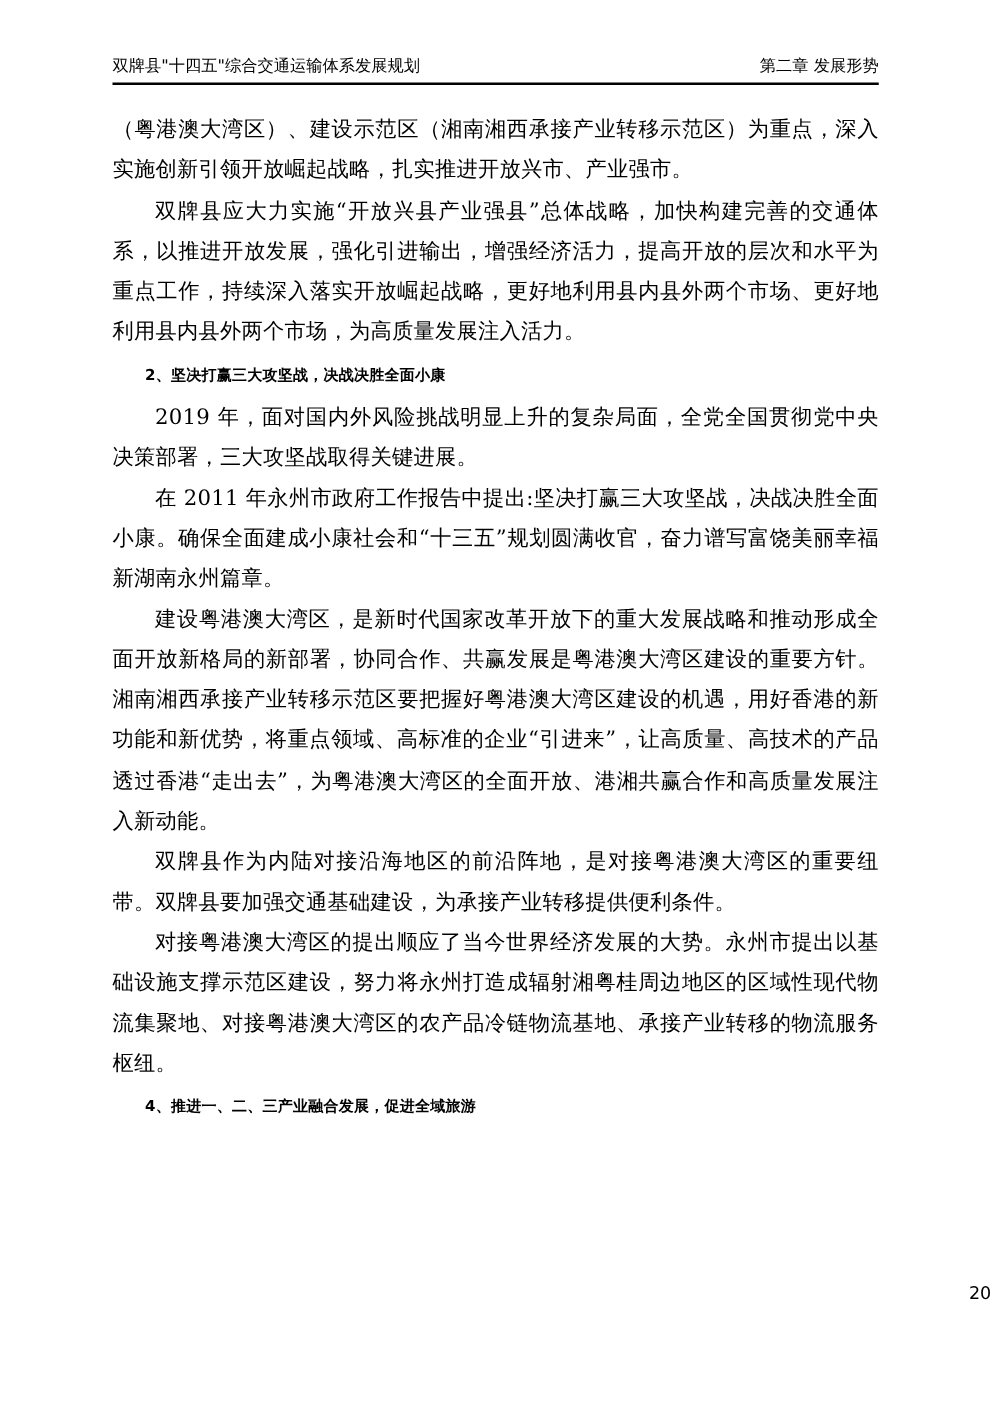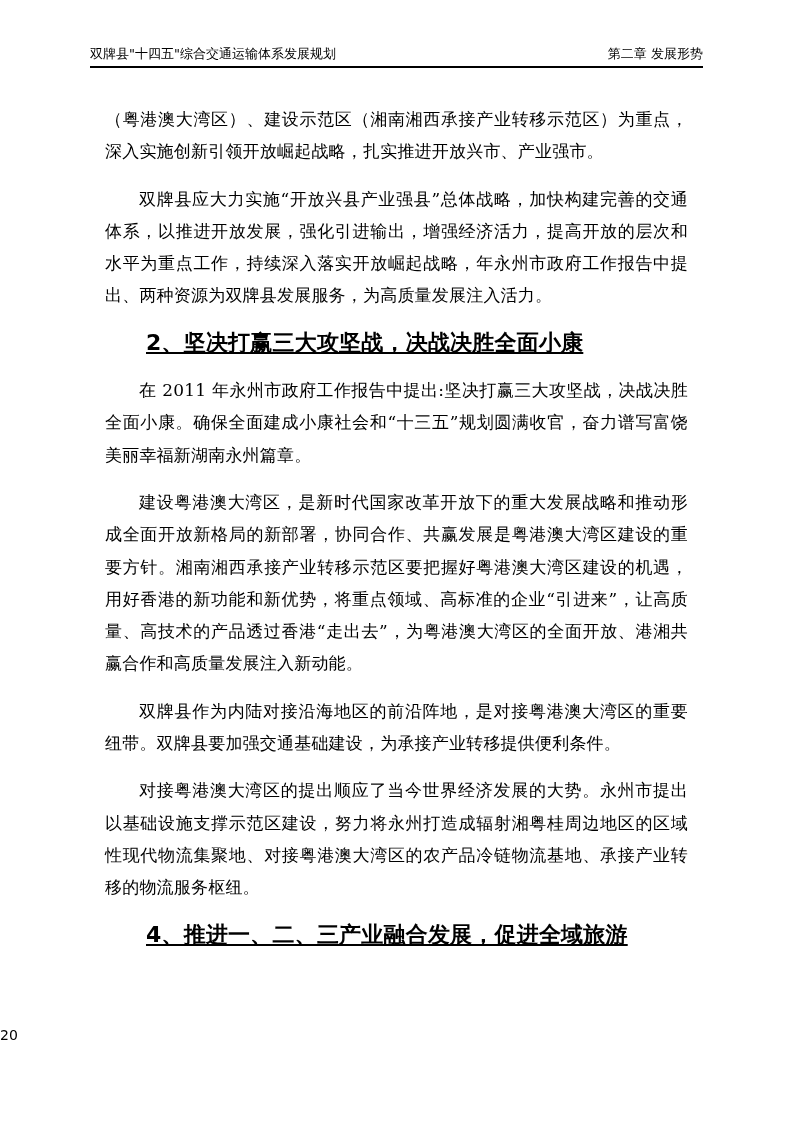--- a/index.html
+++ b/index.html
@@ -37,62 +37,62 @@
     left: 90px;
     top: 88px;
     width: 613px;
     font-family: "DejaVu Serif", "Liberation Serif", serif;
     font-size: 17px;
     line-height: 32.3px;
     text-align: justify;
     letter-spacing: 0.2px;
   }
   .doc-body p {
-    margin: 15px;
+    margin: 0;
     text-indent: 2em;
   }
   .doc-body p.no-indent {
     text-indent: 0;
   }
   .doc-body .sec-heading {
-    margin: 12px;
+    margin: 2px;
     text-indent: 2em;
     font-weight: bold;
     font-family: "DejaVu Sans", "Liberation Sans", sans-serif;
-    font-size: 22px;
+    font-size: 12px;
     line-height: 32.3px;
     text-align: left;
-    text-decoration: underline;
   }
   
   .page-footer {
     position: absolute;
     left: 0;
     right: 0;
     top: 1026px;
-    text-align: left;
+    text-align: right;
     font-family: "DejaVu Sans", "Liberation Sans", sans-serif;
     font-size: 14px;
     line-height: 18px;
   }
 </style>
 </head>
 <body>
 
 <div class="page">
 
   <div class="page-header">
     <span>双牌县"十四五"综合交通运输体系发展规划</span>
     <span>第二章 发展形势</span>
   </div>
 
   <div class="doc-body">
     <p class="no-indent">（粤港澳大湾区）、建设示范区（湘南湘西承接产业转移示范区）为重点，深入实施创新引领开放崛起战略，扎实推进开放兴市、产业强市。</p>
-    <p>双牌县应大力实施“开放兴县产业强县”总体战略，加快构建完善的交通体系，以推进开放发展，强化引进输出，增强经济活力，提高开放的层次和水平为重点工作，持续深入落实开放崛起战略，年永州市政府工作报告中提出、两种资源为双牌县发展服务，为高质量发展注入活力。</p>
+    <p>双牌县应大力实施“开放兴县产业强县”总体战略，加快构建完善的交通体系，以推进开放发展，强化引进输出，增强经济活力，提高开放的层次和水平为重点工作，持续深入落实开放崛起战略，更好地利用县内县外两个市场、更好地利用县内县外两个市场，为高质量发展注入活力。</p>
     <h3 class="sec-heading">2、坚决打赢三大攻坚战，决战决胜全面小康</h3>
+    <p>2019 年，面对国内外风险挑战明显上升的复杂局面，全党全国贯彻党中央决策部署，三大攻坚战取得关键进展。</p>
     <p>在 2011 年永州市政府工作报告中提出:坚决打赢三大攻坚战，决战决胜全面小康。确保全面建成小康社会和“十三五”规划圆满收官，奋力谱写富饶美丽幸福新湖南永州篇章。</p>
     <p>建设粤港澳大湾区，是新时代国家改革开放下的重大发展战略和推动形成全面开放新格局的新部署，协同合作、共赢发展是粤港澳大湾区建设的重要方针。湘南湘西承接产业转移示范区要把握好粤港澳大湾区建设的机遇，用好香港的新功能和新优势，将重点领域、高标准的企业“引进来”，让高质量、高技术的产品透过香港“走出去”，为粤港澳大湾区的全面开放、港湘共赢合作和高质量发展注入新动能。</p>
     <p>双牌县作为内陆对接沿海地区的前沿阵地，是对接粤港澳大湾区的重要纽带。双牌县要加强交通基础建设，为承接产业转移提供便利条件。</p>
     <p>对接粤港澳大湾区的提出顺应了当今世界经济发展的大势。永州市提出以基础设施支撑示范区建设，努力将永州打造成辐射湘粤桂周边地区的区域性现代物流集聚地、对接粤港澳大湾区的农产品冷链物流基地、承接产业转移的物流服务枢纽。</p>
     <h3 class="sec-heading">4、推进一、二、三产业融合发展，促进全域旅游</h3>
   </div>
 
   <div class="page-footer">
     <span>20</span>
   </div>

